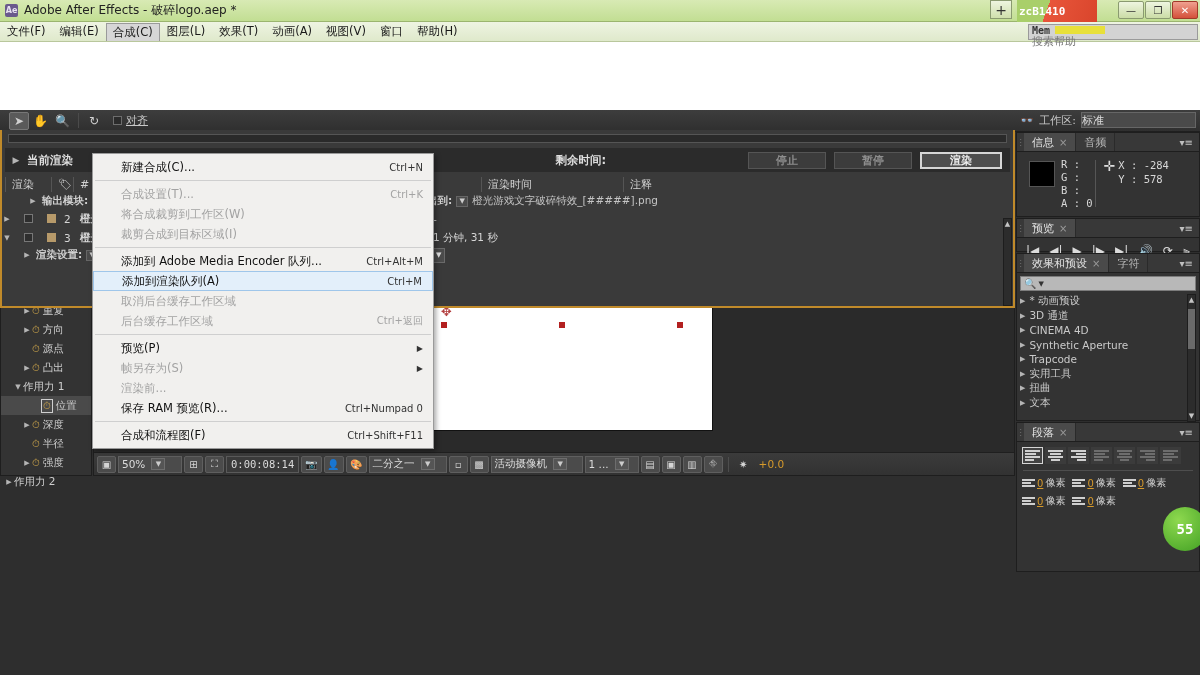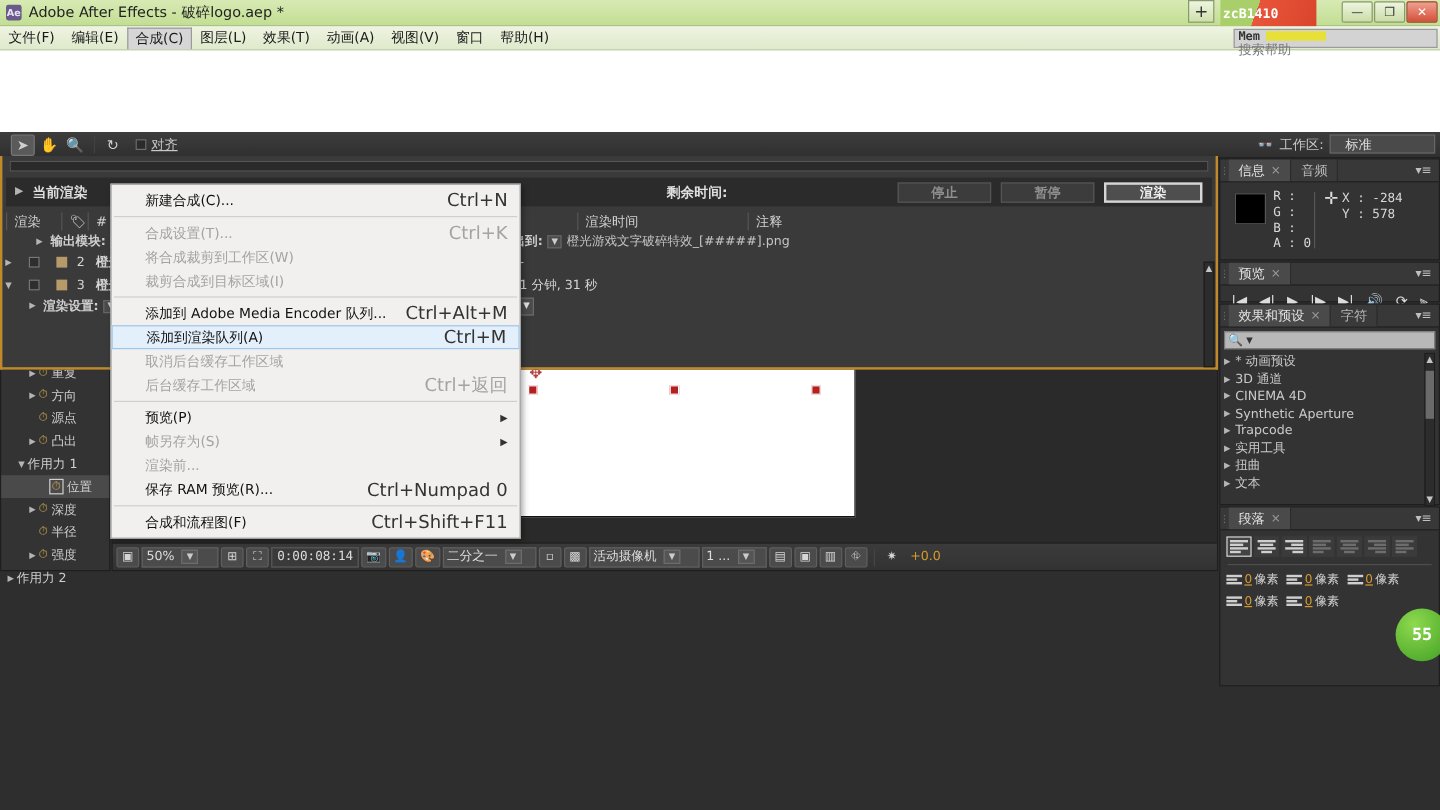--- a/index.html
+++ b/index.html
@@ -52,22 +52,22 @@
   .toolbar{ position:absolute; left:0; top:0; width:1200px; height:22px;
     background:linear-gradient(to bottom,#3d3d3d,#2f2f2f); border-bottom:1px solid #1f1f1f;
     display:flex; align-items:center; }
   .tool{ width:20px;height:18px; margin:0 1px; display:flex;align-items:center;justify-content:center;
     color:#d0d0d0; font-size:12px; border-radius:2px;}
   .tool.active{ background:#5a5a5a; border:1px solid #777;}
   .tb-sep{ width:1px;height:15px;background:#1d1d1d;margin:0 4px;border-right:1px solid #4b4b4b;}
   .align-chk{ display:flex;align-items:center;gap:4px;margin-left:8px;}
   .chkbox{width:9px;height:9px;background:#2b2b2b;border:1px solid #6d6d6d;}
   .ws-area{ position:absolute;right:4px;top:2px;display:flex;align-items:center;gap:5px;}
-  .ws-select{ width:88px;height:16px;background:#4a4a4a;border:1px solid #666;
-    color:#ddd;font-size:11px;padding:0 12px;display:flex;align-items:center;}
+  .ws-select{ width:115px;height:16px;background:#4a4a4a;border:1px solid #666;
+    color:#ddd;font-size:11px;padding:0 0;display:flex;align-items:center;}
 
   
   .panel{ position:absolute; background:#333; border:1px solid #1e1e1e; }
   .panel-tabs{ height:19px; background:#383838; display:flex; align-items:stretch;
     border-bottom:1px solid #1e1e1e;}
   .ptab{ display:flex;align-items:center; padding:0 8px; font-size:11px; color:#b9b9b9;
     background:#3a3a3a; border-right:1px solid #2a2a2a;}
   .ptab.active{ background:#4a4a4a; color:#e4e4e4;}
   .ptab .x{ margin-left:5px;color:#9a9a9a;font-size:10px;}
   .pmenu{ margin-left:auto; padding:0 6px; display:flex;align-items:center;color:#c0c0c0;font-size:10px;}
@@ -184,21 +184,21 @@
     font-size:10.5px; display:flex;align-items:center;justify-content:space-between;padding:0 3px;}
   .vscroll{ position:absolute; right:1px; top:88px; width:9px; height:88px; background:#2c2c2c; border:1px solid #1d1d1d;}
 
   
   #dropdown{ position:absolute; left:92px; top:153px; width:342px; background:#f1f0ee;
     border:1px solid #9a9a9a; box-shadow:2px 2px 5px rgba(0,0,0,.35); z-index:50; padding:3px 0;}
   .mi{ height:20px; display:flex; align-items:center; padding:0 10px 0 28px; color:#111; font-size:11.5px;
     position:relative;}
   .mi.disabled{ color:#a3a3a3;}
   .mi.hl{ background:#e3effa; border:1px solid #9fc6ea; height:20px;}
-  .mi .sc{ margin-left:auto; color:#333; font-size:15px;}
+  .mi .sc{ margin-left:auto; color:#333; font-size:10px;}
   .mi.disabled .sc{ color:#a3a3a3;}
   .mi .arrow{ margin-left:auto; color:#333; font-size:8px;}
   .msep{ height:1px; background:#cfcfcf; margin:3px 2px;}
 </style>
 </head>
 <body>
 
 <div class="titlebar">
   <div class="ae-logo">Ae</div>
   <div class="title-text">Adobe After Effects - 破碎logo.aep *</div>

